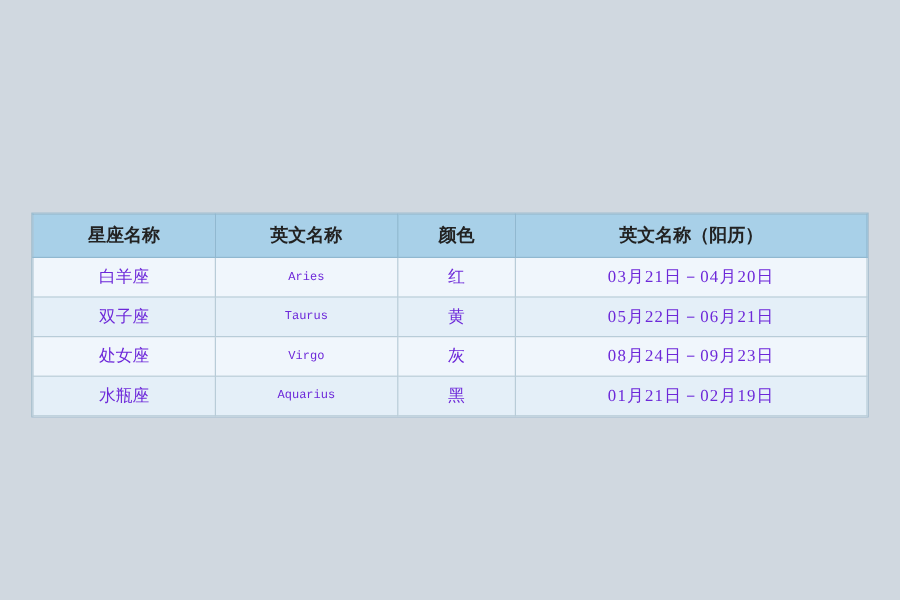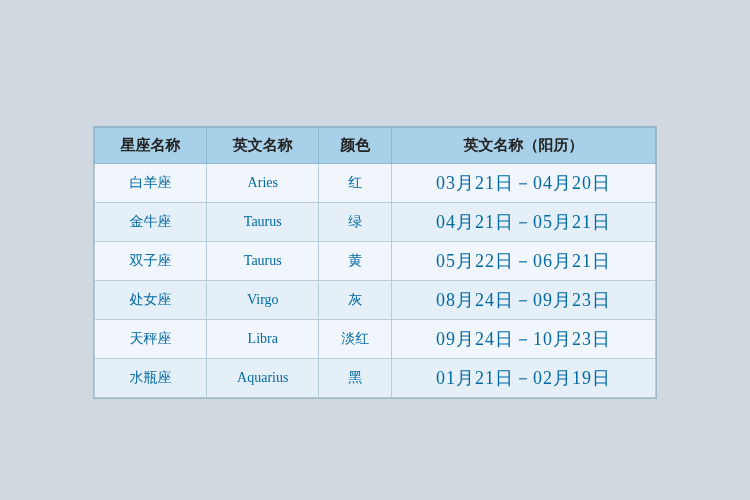--- a/index.html
+++ b/index.html
@@ -14,21 +14,21 @@
       background-color: #d0d8e0;
       display: flex;
       align-items: center;
       justify-content: center;
       font-family: "SimSun", "宋体", serif;
     }
 
     .table-container {
       background-color: #e8f0f8;
       border: 1px solid #a0b8c8;
-      width: 564px;
+      width: 698px;
       margin-top: 25px;
     }
 
     table {
       width: 100%;
       border-collapse: collapse;
     }
 
     thead tr {
       background-color: #a8d0e8;
@@ -49,37 +49,38 @@
 
     tbody tr:nth-child(even) {
       background-color: #e4eff8;
     }
 
     tbody td {
       padding: 7px 12px;
       text-align: center;
       border: 1px solid #b8ccd8;
       font-size: 14px;
-      color: #0369a1;
+      color: #6d28d9;
     }
 
     td.chinese-name {
       font-size: 14px;
     }
 
     td.english-name {
-      font-size: 14px;
+      font-size: 10px;
+      font-family: Liberation Mono, monospace;
     }
 
     td.color {
       font-size: 14px;
     }
 
     td.date-range {
-      font-size: 18px;
+      font-size: 14px;
       letter-spacing: 1px;
     }
   </style>
 </head>
 <body>
 
 <div class="table-container">
   <table>
     <thead>
       <tr>
@@ -90,44 +91,32 @@
       </tr>
     </thead>
     <tbody id="table-body">
     <tr>
           <td class="chinese-name">白羊座</td>
           <td class="english-name">Aries</td>
           <td class="color">红</td>
           <td class="date-range">03月21日－04月20日</td>
         </tr>
         <tr>
-          <td class="chinese-name">金牛座</td>
-          <td class="english-name">Taurus</td>
-          <td class="color">绿</td>
-          <td class="date-range">04月21日－05月21日</td>
-        </tr>
-        <tr>
           <td class="chinese-name">双子座</td>
           <td class="english-name">Taurus</td>
           <td class="color">黄</td>
           <td class="date-range">05月22日－06月21日</td>
         </tr>
         <tr>
           <td class="chinese-name">处女座</td>
           <td class="english-name">Virgo</td>
           <td class="color">灰</td>
           <td class="date-range">08月24日－09月23日</td>
         </tr>
         <tr>
-          <td class="chinese-name">天秤座</td>
-          <td class="english-name">Libra</td>
-          <td class="color">淡红</td>
-          <td class="date-range">09月24日－10月23日</td>
-        </tr>
-        <tr>
           <td class="chinese-name">水瓶座</td>
           <td class="english-name">Aquarius</td>
           <td class="color">黑</td>
           <td class="date-range">01月21日－02月19日</td>
         </tr>
       </tbody>
   </table>
 </div>
 
 </body></html>

